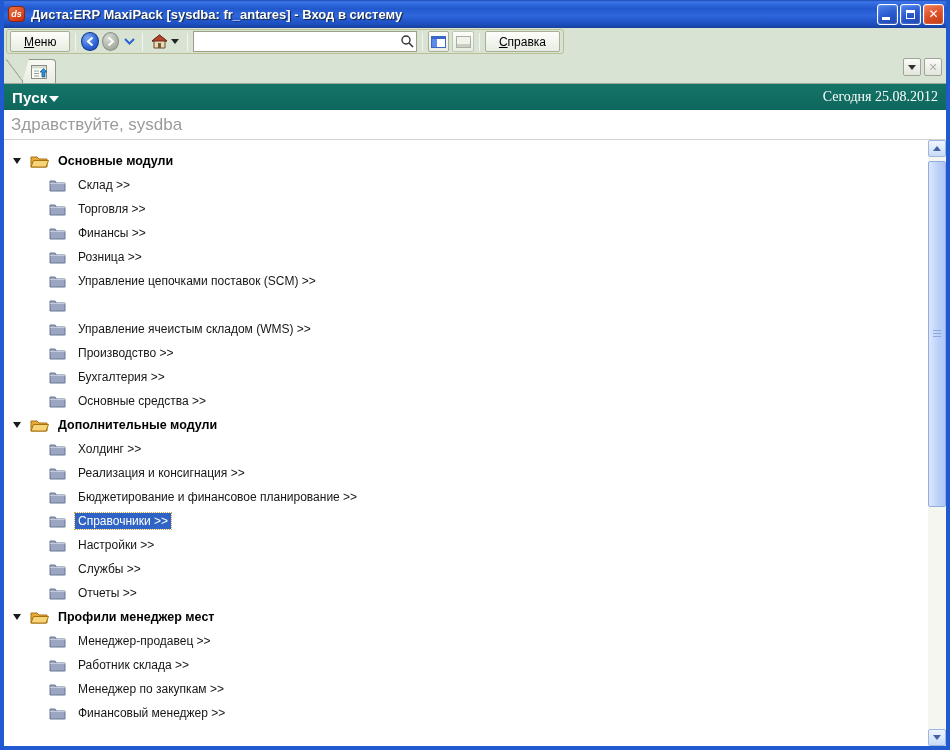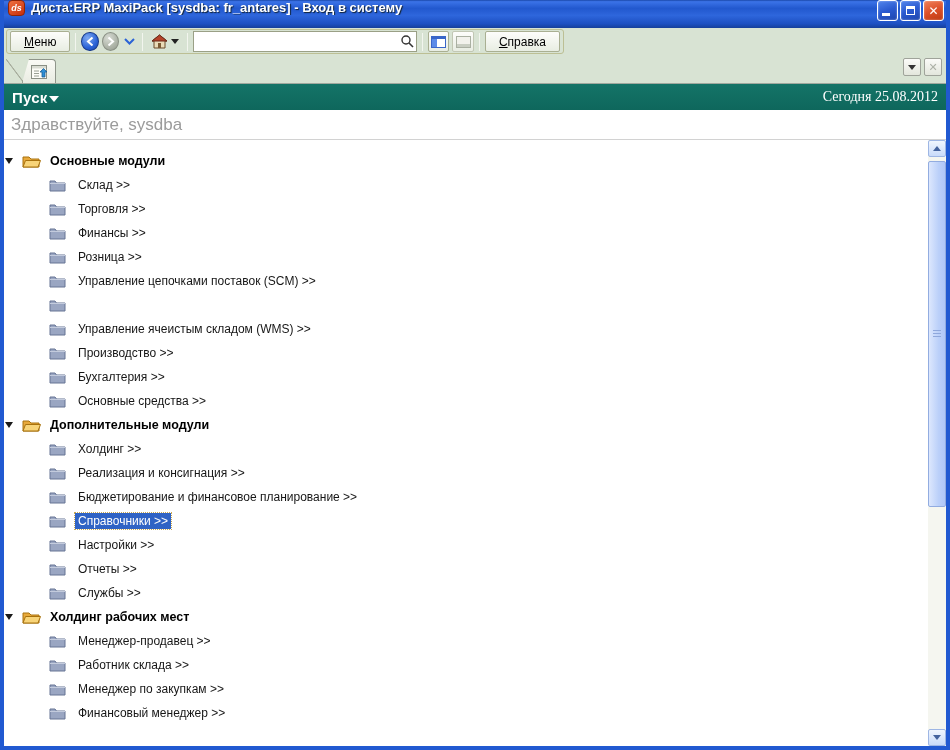--- a/index.html
+++ b/index.html
@@ -9,21 +9,21 @@
   .window {
     width:950px; height:750px;
     border-left:4px solid #2159D1; border-right:4px solid #2159D1; border-bottom:4px solid #2159D1;
     display:flex; flex-direction:column; background:#fff; overflow:hidden;
   }
 
   
   .titlebar {
     height:28px; flex:0 0 28px; margin:0 -4px; padding:0 6px 0 8px;
     background:linear-gradient(180deg,#1A47A8 0%,#3B73E8 6%,#2258CE 30%,#2E66DC 55%,#1D50C2 85%,#16409A 100%);
-    display:flex; align-items:flex-start; gap:6px;
+    display:flex; align-items:center; gap:6px;
   }
   .app-icon {
     width:17px; height:16px; border-radius:4px;
     background:linear-gradient(145deg,#F07040,#C52D08);
     border:1px solid #8E2406;
     color:#fff; font-size:9px; font-weight:bold; font-style:italic;
     display:flex; align-items:center; justify-content:center;
   }
   .title-text { color:#fff; font-weight:bold; font-size:13px; text-shadow:1px 1px 1px #123; flex:1; white-space:nowrap; overflow:hidden; }
   .winbtns { display:flex; gap:2px; }
@@ -93,21 +93,21 @@
   .start-date { margin-left:auto; font-family:"Liberation Serif","DejaVu Serif",serif; font-size:14px; }
 
   
   .greeting { height:30px; flex:0 0 30px; display:flex; align-items:center; padding:0 7px;
     color:#9B9B9B; font-size:17px; border-bottom:1px solid #D2D2D2; background:#fff; }
 
   
   .content { flex:1; display:flex; background:#fff; overflow:hidden; }
   .tree { flex:1; padding-top:9px; overflow:hidden; }
   .row { height:24px; display:flex; align-items:center; }
-  .group-row { padding-left:1px; gap:9px; }
+  .group-row { padding-left:9px; gap:9px; }
   .group-label { font-weight:bold; font-size:12.5px; color:#000; }
   .tri { width:0; height:0; border-left:4px solid transparent; border-right:4px solid transparent; border-top:6px solid #1a1a1a; }
   .item-row { padding-left:45px; gap:9px; }
   .item-label { font-size:12px; color:#161616; padding:1px 3px; }
   .item-label.selected { background:#2F63C5; color:#fff; outline:1px dotted #C9A850; }
 
   
   .scrollbar { flex:0 0 18px; background:#F5F6F0; display:flex; flex-direction:column; align-items:stretch; }
   .sb-btn { height:17px; flex:0 0 17px; border:1px solid #9EB6E4; border-radius:2px;
     background:linear-gradient(#F0F6FE,#C9DBFA); display:flex; align-items:center; justify-content:center;
@@ -355,36 +355,36 @@
       <path d="M1 2 L6 2 L7.5 4 L16 4 L16 12 L1 12 Z" fill="#9AA6C2" stroke="#667494" stroke-width="1"></path>
       <path d="M1 4 L16 4 L16 5 L1 5 Z" fill="#C3CBDD"></path>
     </svg>
     <span class="item-label">Настройки &gt;&gt;</span>
   </div>
         <div class="row item-row">
     <svg width="17" height="13" viewBox="0 0 17 13">
       <path d="M1 2 L6 2 L7.5 4 L16 4 L16 12 L1 12 Z" fill="#9AA6C2" stroke="#667494" stroke-width="1"></path>
       <path d="M1 4 L16 4 L16 5 L1 5 Z" fill="#C3CBDD"></path>
     </svg>
+    <span class="item-label">Службы &gt;&gt;</span>
+  </div>
+        <div class="row item-row">
+    <svg width="17" height="13" viewBox="0 0 17 13">
+      <path d="M1 2 L6 2 L7.5 4 L16 4 L16 12 L1 12 Z" fill="#9AA6C2" stroke="#667494" stroke-width="1"></path>
+      <path d="M1 4 L16 4 L16 5 L1 5 Z" fill="#C3CBDD"></path>
+    </svg>
     <span class="item-label">Отчеты &gt;&gt;</span>
-  </div>
-        <div class="row item-row">
-    <svg width="17" height="13" viewBox="0 0 17 13">
-      <path d="M1 2 L6 2 L7.5 4 L16 4 L16 12 L1 12 Z" fill="#9AA6C2" stroke="#667494" stroke-width="1"></path>
-      <path d="M1 4 L16 4 L16 5 L1 5 Z" fill="#C3CBDD"></path>
-    </svg>
-    <span class="item-label">Службы &gt;&gt;</span>
   </div>
         <div class="row group-row">
     <span class="tri"></span>
     <svg width="19" height="15" viewBox="0 0 19 15">
       <path d="M1 3 L7 3 L9 5 L17 5 L17 13 L1 13 Z" fill="#E8A93B" stroke="#A8720E" stroke-width="1"></path>
       <path d="M3.5 6.5 L18.5 6.5 L16 13 L1 13 Z" fill="#F8D478" stroke="#A8720E" stroke-width="1"></path>
     </svg>
-    <span class="group-label">Холдинг рабочих мест</span>
+    <span class="group-label">Профили менеджер мест</span>
   </div>
         <div class="row item-row">
     <svg width="17" height="13" viewBox="0 0 17 13">
       <path d="M1 2 L6 2 L7.5 4 L16 4 L16 12 L1 12 Z" fill="#9AA6C2" stroke="#667494" stroke-width="1"></path>
       <path d="M1 4 L16 4 L16 5 L1 5 Z" fill="#C3CBDD"></path>
     </svg>
     <span class="item-label">Менеджер-продавец &gt;&gt;</span>
   </div>
         <div class="row item-row">
     <svg width="17" height="13" viewBox="0 0 17 13">

